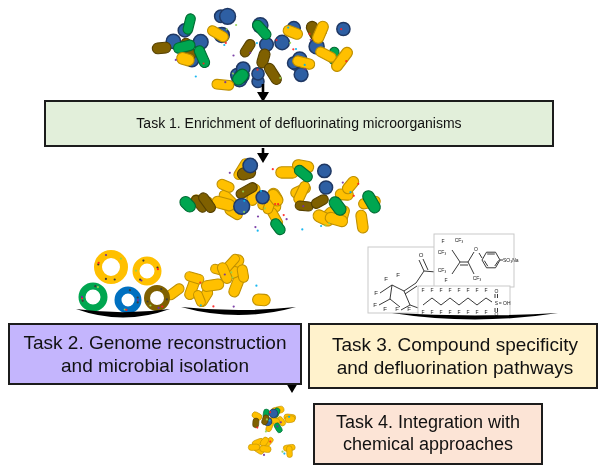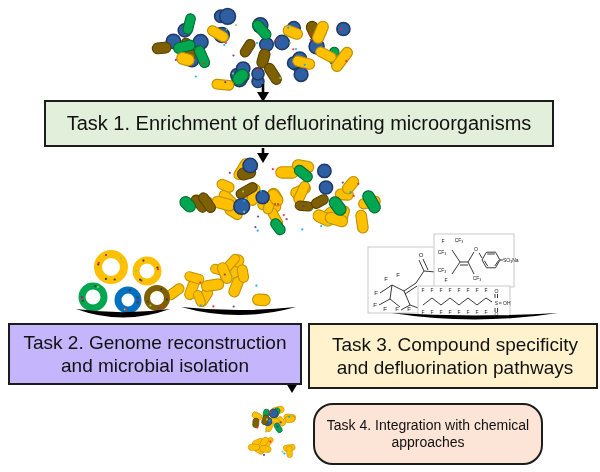--- a/index.html
+++ b/index.html
@@ -374,30 +374,30 @@
       <text x="468" y="314" font-size="5" text-anchor="middle" fill="#222222">F</text>
       <text x="477" y="314" font-size="5" text-anchor="middle" fill="#222222">F</text>
       <text x="486" y="314" font-size="5" text-anchor="middle" fill="#222222">F</text>
       <text x="496.5" y="305" font-size="5" text-anchor="middle" fill="#222222">S</text>
       <text x="496.5" y="292.5" font-size="5" text-anchor="middle" fill="#222222">O</text>
       <text x="496.5" y="316" font-size="5" text-anchor="middle" fill="#222222">O</text>
       <text x="503" y="305" font-size="5" text-anchor="start" fill="#222222">OH</text>
     </g>
   </svg>
 
-<div class="task-box" style="left: 44px; top: 100px; width: 510px; height: 47px; background: rgb(226, 239, 218); font-size: 20px;">
+<div class="task-box" style="left: 44px; top: 100px; width: 510px; height: 47px; background: rgb(226, 239, 218); font-size: 14px;">
   <span>Task 1. Enrichment of defluorinating microorganisms</span>
 </div>
 <div class="task-box" style="left: 8px; top: 323px; width: 294px; height: 62px; background: #c4b5fd; font-size: 19px;">
   <span>Task 2. Genome reconstruction and microbial isolation</span>
 </div>
 <div class="task-box" style="left: 308px; top: 323px; width: 290px; height: 66px; background: rgb(255, 242, 204); font-size: 19px; padding-left: 10px;">
   <span>Task 3. Compound specificity and defluorination pathways</span>
 </div>
-<div class="task-box" style="left: 313px; top: 403px; width: 230px; height: 62px; background: rgb(252, 228, 214); font-size: 14px; border-radius: 20px;">
+<div class="task-box" style="left: 313px; top: 403px; width: 230px; height: 62px; background: rgb(252, 228, 214); font-size: 18px;">
   <span>Task 4. Integration with chemical approaches</span>
 </div>
 
 <svg id="overlay-layer" class="layer" width="600" height="472" viewBox="0 0 600 472">
     <path d="M 76 309 Q 123 326 170 309 Q 123 315.46 76 309 Z" fill="#000000"></path>
     <path d="M 181 307 Q 238.5 323 296 307 Q 238.5 313.08 181 307 Z" fill="#000000"></path>
     <path d="M 392 313 Q 475 326 558 313 Q 475 317.94 392 313 Z" fill="#000000"></path>
   </svg>
 
 </body></html>

